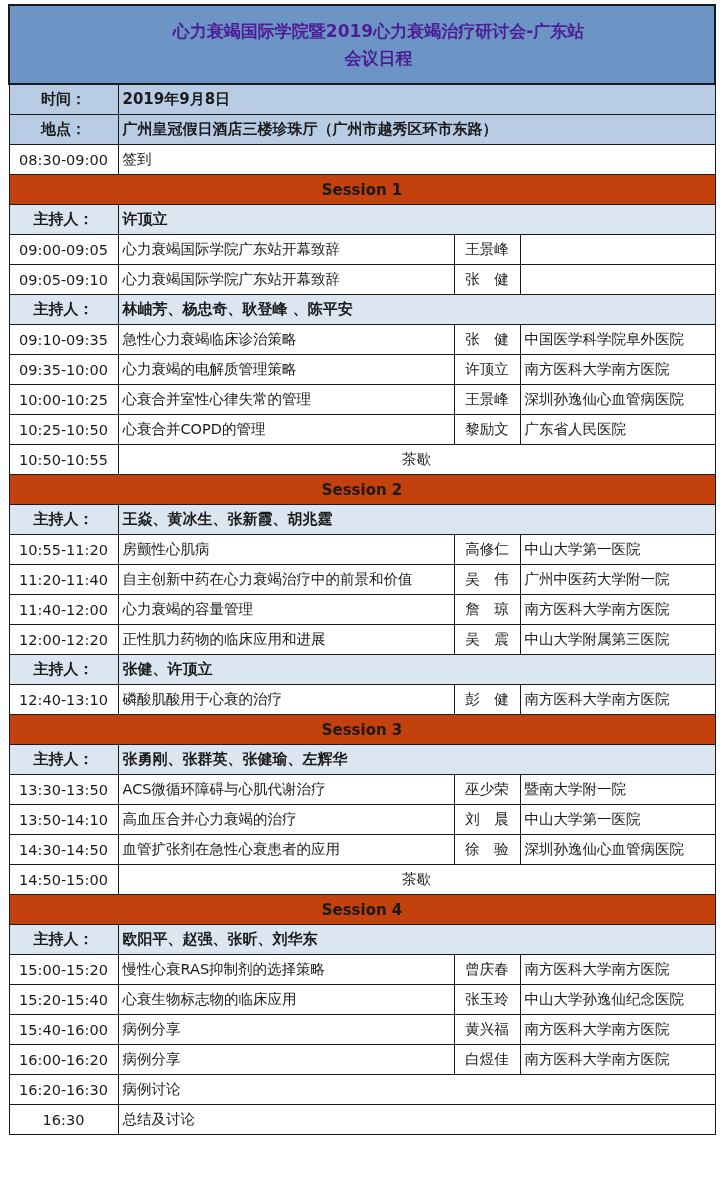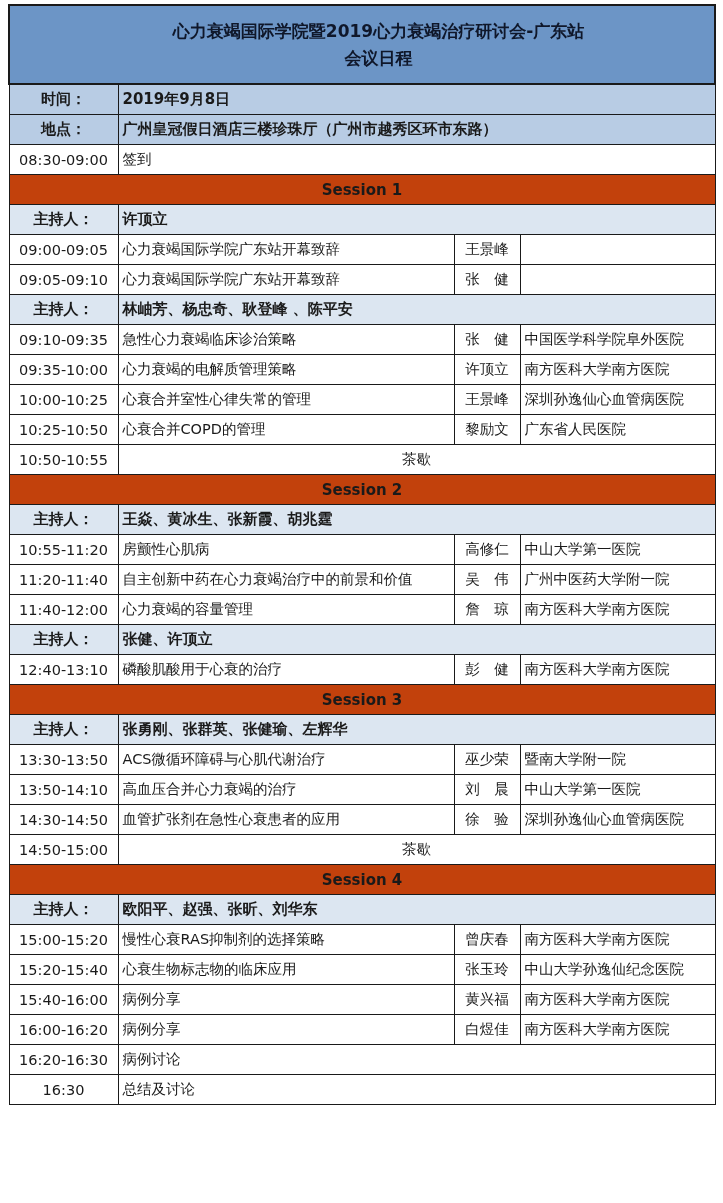--- a/index.html
+++ b/index.html
@@ -3,21 +3,21 @@
 <meta charset="utf-8">
 <style>
   html, body { margin: 0; padding: 0; background: #ffffff; }
   body { width: 723px; height: 1203px; position: relative; overflow: hidden;
          font-family: "DejaVu Sans", "Liberation Sans", sans-serif; }
   .sheet { position: absolute; left: 8px; top: 4px; width: 706px; }
   table { border-collapse: collapse; width: 706px; table-layout: fixed; }
   td { border: 1px solid #1a1a1a; height: 29px; padding: 0 4px; font-size: 14.5px;
        color: #1a1a1a; white-space: nowrap; overflow: hidden; }
   col.c1 { width: 109px; } col.c2 { width: 336px; } col.c3 { width: 66px; } col.c4 { width: 195px; }
-  tr.title td { height: 77px; background: #6c95c6; color: #0f172a; text-align: center;
+  tr.title td { height: 77px; background: #6c95c6; color: #4c1d95; text-align: center;
                 font-weight: bold; font-size: 17px; line-height: 27px; border: 2px solid #1a1a1a; padding-left: 37px; }
   tr.info td { background: #b8cce4; font-weight: bold; font-size: 15px; }
   tr.info td.lbl { text-align: center; }
   tr.session td { background: #c2410c; text-align: center; font-weight: bold; font-size: 15px; }
   tr.host td { background: #dce6f1; font-weight: bold; font-size: 15px; }
   tr.host td.lbl { text-align: center; }
   td.time { text-align: center; font-size: 14.5px; margin-left: 40px; }
   td.spk { text-align: center; letter-spacing: 0px; }
   td.center { text-align: center; }
 </style>
@@ -125,20 +125,26 @@
     <td>自主创新中药在心力衰竭治疗中的前景和价值</td>
     <td class="spk">吴　伟</td>
     <td>广州中医药大学附一院</td>
   </tr>
   <tr>
     <td class="time">11:40-12:00</td>
     <td>心力衰竭的容量管理</td>
     <td class="spk">詹　琼</td>
     <td>南方医科大学南方医院</td>
   </tr>
+  <tr>
+    <td class="time">12:00-12:20</td>
+    <td>正性肌力药物的临床应用和进展</td>
+    <td class="spk">吴　震</td>
+    <td>中山大学附属第三医院</td>
+  </tr>
 
   <tr class="host">
     <td class="lbl">主持人：</td>
     <td colspan="3">张健、许顶立</td>
   </tr>
   <tr>
     <td class="time">12:40-13:10</td>
     <td>磷酸肌酸用于心衰的治疗</td>
     <td class="spk">彭　健</td>
     <td>南方医科大学南方医院</td>

